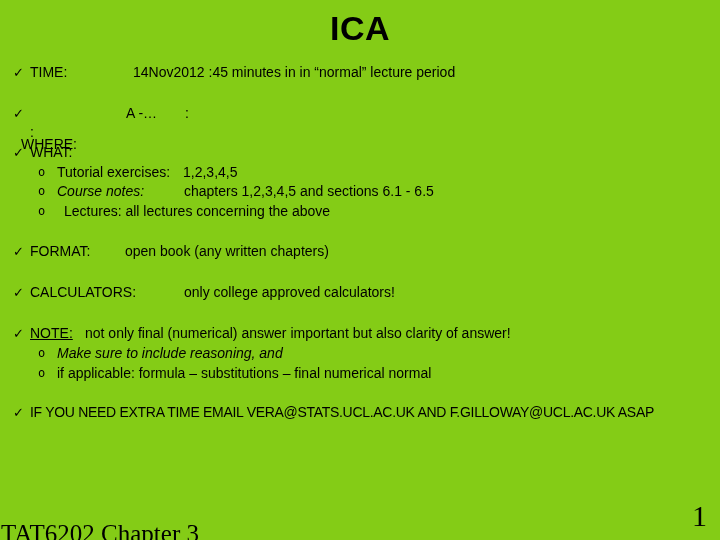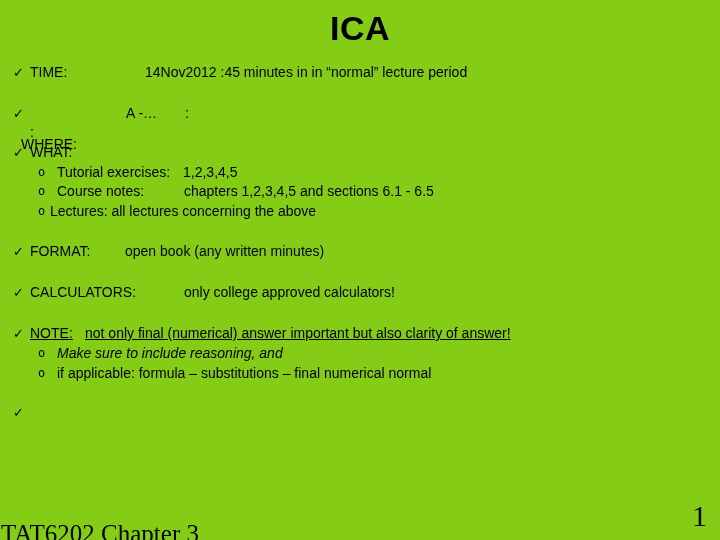--- a/index.html
+++ b/index.html
@@ -63,21 +63,21 @@
 </style>
 </head>
 <body>
 
 <div class="slide">
   <h1 class="title">ICA</h1>
   <div class="body">
       <div class="line" style="top: 64px;">
         <span class="check" style="left: 13px;">✓</span>
         <span style="left: 30px;">TIME:</span>
-        <span style="left: 145px;">14Nov2012 :45 minutes in in “normal” lecture period</span>
+        <span style="left: 133px;">14Nov2012 :45 minutes in in “normal” lecture period</span>
       </div>
       <div class="line" style="top: 105px;">
         <span class="check" style="left: 13px;">✓</span>
         <span style="left: 21px; margin-top: 31px;">WHERE:</span>
         <span style="left: 126px;">A -…</span>
         <span style="left: 185px;">:</span>
       </div>
       <div class="line" style="top: 124px;">
         <span style="left: 30px;">:</span>
       </div>
@@ -85,49 +85,50 @@
         <span class="check" style="left: 13px;">✓</span>
         <span style="left: 30px;">WHAT:</span>
       </div>
       <div class="line" style="top: 164px;">
         <span class="subbullet" style="left: 38px;">o</span>
         <span style="left: 57px; text-align: right;">Tutorial exercises:</span>
         <span style="left: 183px;">1,2,3,4,5</span>
       </div>
       <div class="line" style="top: 183px;">
         <span class="subbullet" style="left: 38px;">o</span>
-        <span style="left: 57px;">Course notes:</span>
+        <span style="left: 57px; font-style: italic;">Course notes:</span>
         <span style="left: 184px;">chapters 1,2,3,4,5 and sections 6.1 - 6.5</span>
       </div>
       <div class="line" style="top: 203px;">
         <span class="subbullet" style="left: 38px;">o</span>
-        <span style="left: 50px;">Lectures:  all lectures concerning the above</span>
+        <span style="left: 64px;">Lectures:  all lectures concerning the above</span>
       </div>
       <div class="line" style="top: 243px;">
         <span class="check" style="left: 13px;">✓</span>
         <span style="left: 30px;">FORMAT:</span>
-        <span style="left: 125px;">open book (any written minutes)</span>
+        <span style="left: 125px;">open book (any written chapters)</span>
       </div>
       <div class="line" style="top: 284px;">
         <span class="check" style="left: 13px;">✓</span>
         <span style="left: 30px;">CALCULATORS:</span>
         <span style="left: 184px;">only college approved calculators!</span>
       </div>
       <div class="line" style="top: 325px;">
         <span class="check" style="left: 13px;">✓</span>
         <span style="left: 30px; text-decoration: underline;">NOTE:</span>
-        <span style="left: 85px; text-decoration: underline;">not only final (numerical) answer important but also clarity of answer!</span>
+        <span style="left: 85px;">not only final (numerical) answer important but also clarity of answer!</span>
       </div>
       <div class="line" style="top: 345px;">
         <span class="subbullet" style="left: 38px;">o</span>
         <span style="left: 57px; font-style: italic;">Make sure to include reasoning, and</span>
       </div>
       <div class="line" style="top: 365px;">
         <span class="subbullet" style="left: 38px;">o</span>
         <span style="left: 57px;">if applicable: formula – substitutions – final numerical normal</span>
       </div>
       <div class="line" style="top: 404px;">
         <span class="check" style="left: 13px;">✓</span>
+        <span style="left: 30px;">IF YOU NEED EXTRA TIME EMAIL VERA@STATS.UCL.AC.UK AND F.GILLOWAY@UCL.AC.UK ASAP</span>
       </div>
     </div>
   <div class="footer">TAT6202 Chapter 3</div>
   <div class="page-number">1</div>
 </div>
 
 </body></html>

